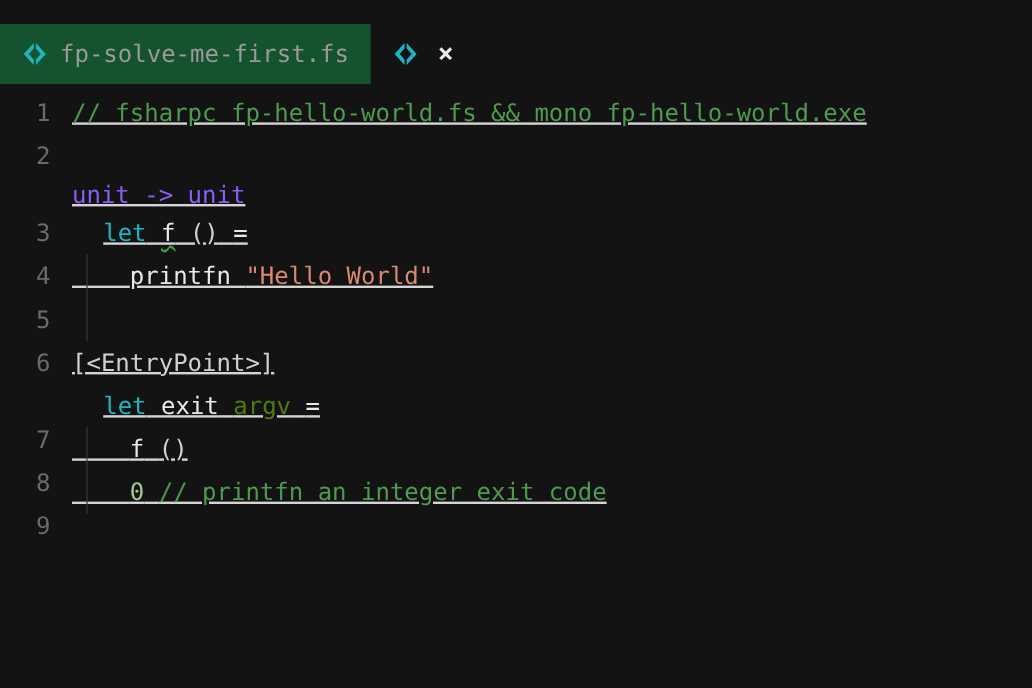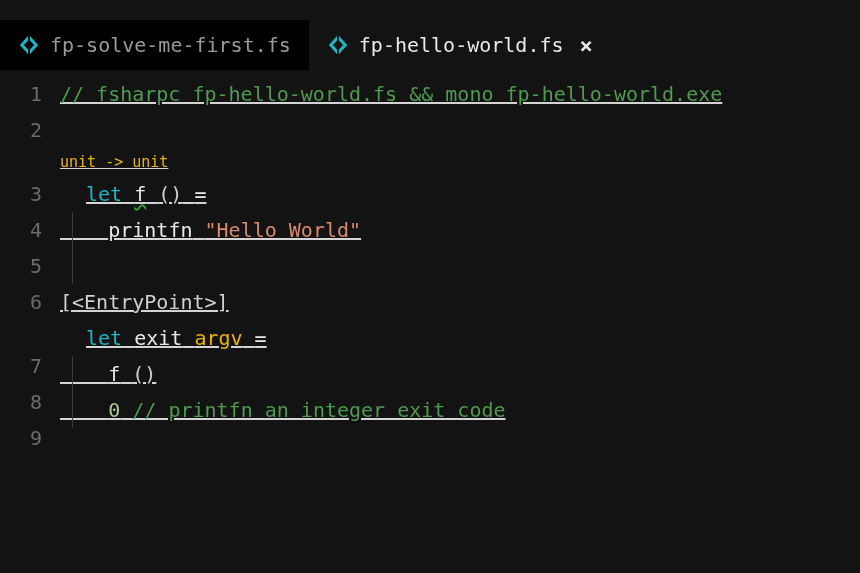--- a/index.html
+++ b/index.html
@@ -24,21 +24,21 @@
     .tab {
       display: flex;
       align-items: center;
       padding: 0 18px;
       height: 50px;
       font-size: 20px;
       gap: 10px;
       cursor: pointer;
     }
     .tab.inactive {
-      background: #000000;
+      background: #14532d;
       color: #9a9a9a;
     }
     .tab.active {
       background: #131314;
       color: #e8e8e8;
     }
     .tab .close {
       font-size: 22px;
       font-weight: bold;
       margin-left: 6px;
@@ -74,35 +74,35 @@
     }
     .line {
       height: 36px;
       line-height: 36px;
       white-space: pre;
       position: relative;
     }
     .hint-line {
       height: 28px;
       line-height: 28px;
-      color: #eab308;
-      font-size: 15px;
+      color: #8b5cf6;
+      font-size: 20px;
       white-space: pre;
     }
     .indent-guide {
       position: absolute;
       left: 12px;
       top: 0;
       bottom: 0;
       width: 1px;
       background: #3a3a3a;
     }
     .c-comment { color: #4e9a4e; }
     .c-keyword { color: #1db5c4; font-weight: 500; margin-left: 26px; }
-    .c-ident { color: #eab308; margin-top: 46px; }
+    .c-ident { color: #4d7c0f; margin-top: 46px; }
     .c-func { color: #e8e8e8; font-weight: 500; }
     .c-call { color: #e8e8e8; margin-top: 44px; }
     .c-string { color: #d88a6f; }
     .c-punct { color: #d0d0d0; }
     .c-attr { color: #d0d0d0; }
     .c-num { color: #a8c890; }
     .squiggle {
       text-decoration-line: underline;
       text-decoration-style: wavy;
       text-decoration-color: #3a9c3a;
@@ -121,21 +121,20 @@
         </svg>
     </span>
     <span>fp-solve-me-first.fs</span>
   </div>
   <div class="tab active">
     <span class="file-icon">
       <svg viewBox="0 0 24 24">
           <path fill="#1db5c4" d="M11 2 L2 12 L11 22 L11 17 L6.5 12 L11 7 Z M13 2 L22 12 L13 22 L13 17 L17.5 12 L13 7 Z"></path>
         </svg>
     </span>
-    <span>fp-hello-world.fs</span>
     <span class="close">×</span>
   </div>
 </div>
 
 <div class="editor">
   <div class="gutter">
     <div class="ln">1</div>
     <div class="ln">2</div>
     <div class="ln hint-gap"></div>
     <div class="ln">3</div>

